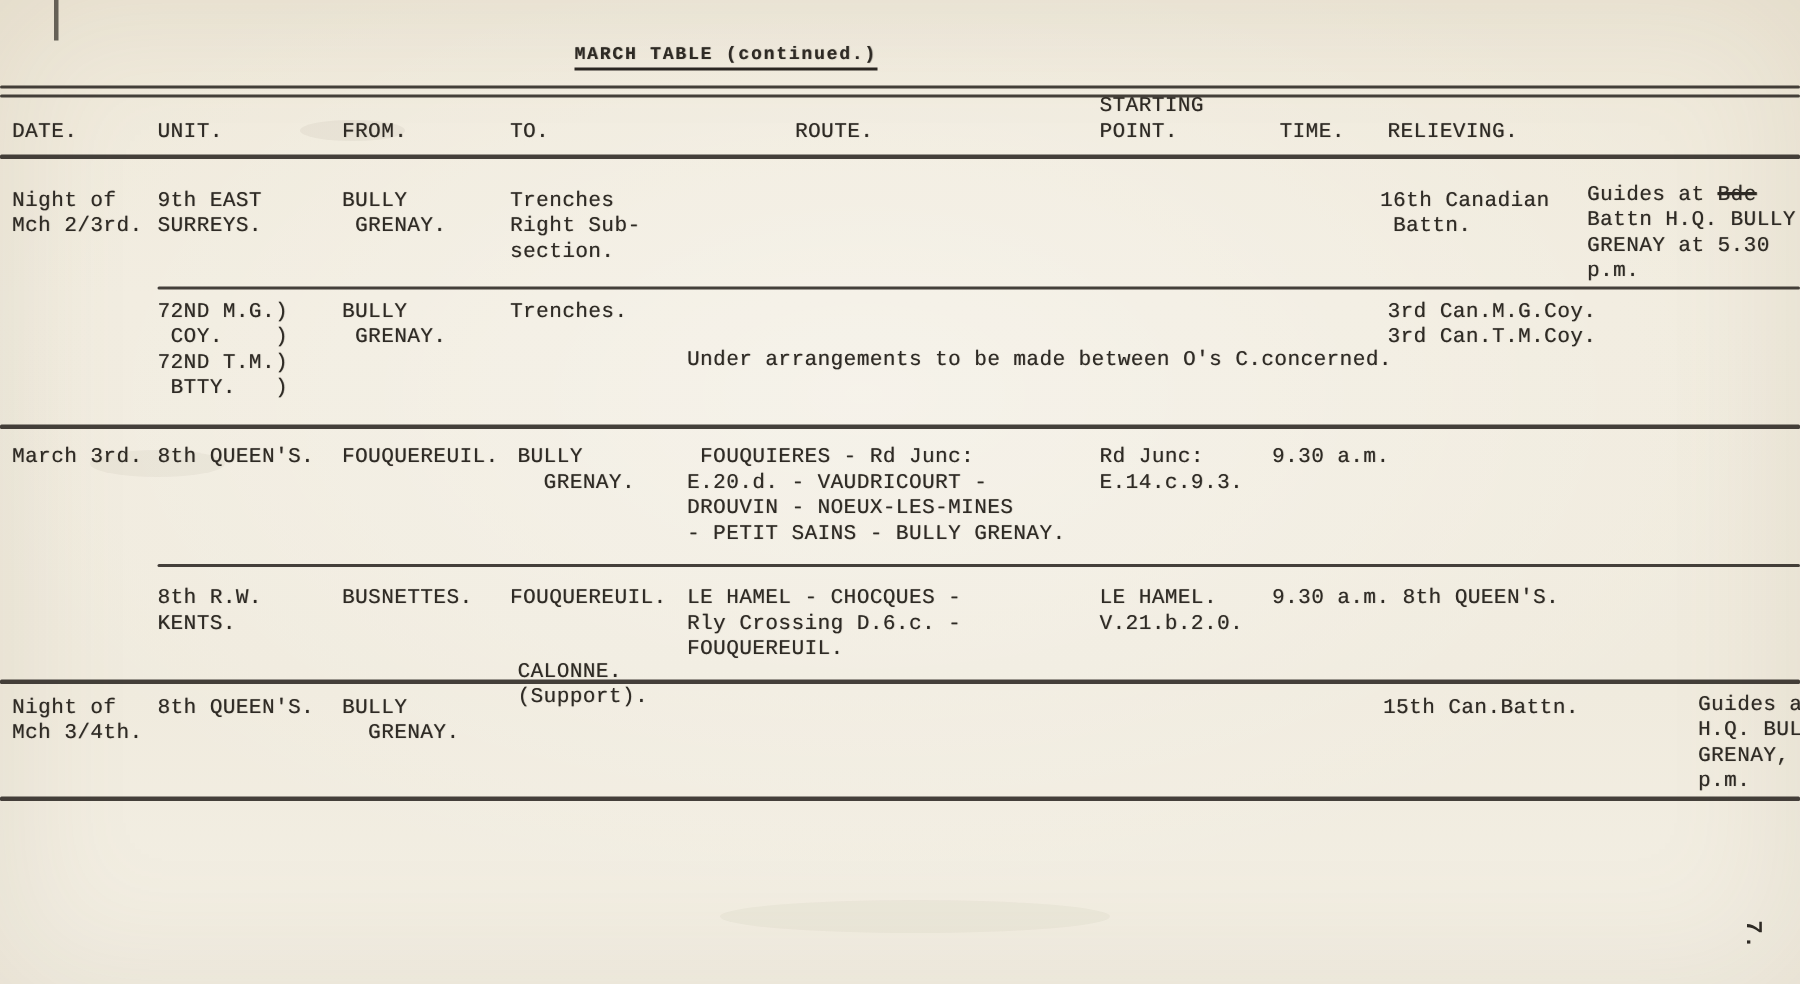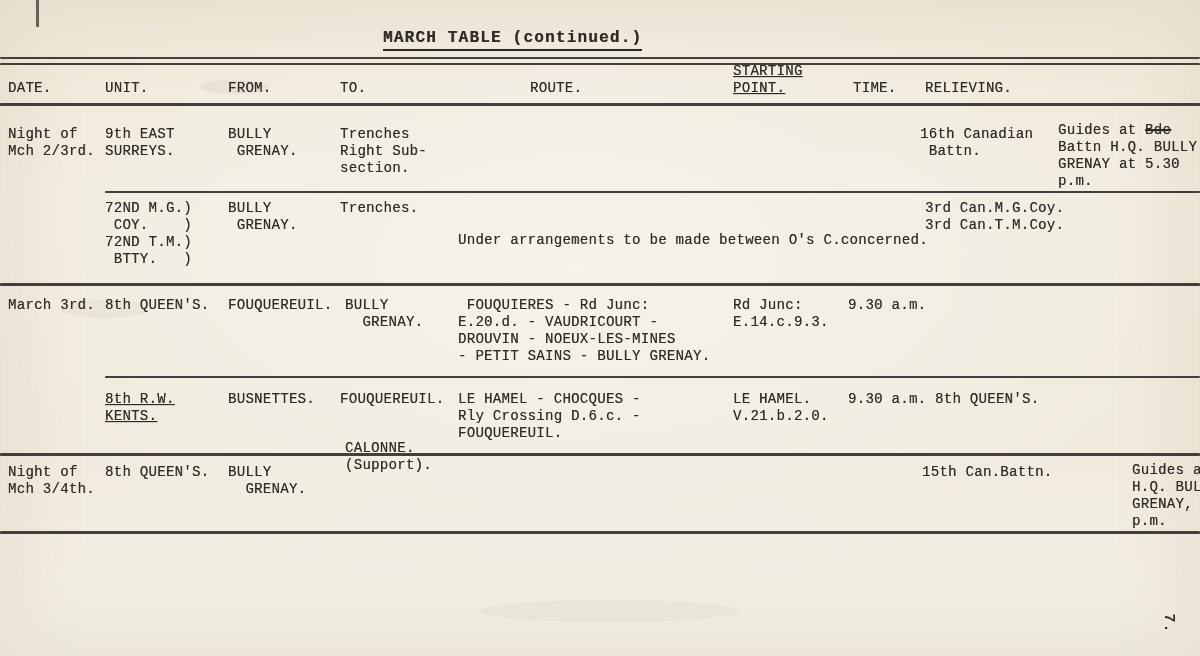--- a/index.html
+++ b/index.html
@@ -20,21 +20,21 @@
     white-space:pre;
     font-size:14px;
     line-height:17px;
     letter-spacing:0.3px;
     color:#2e2a24;
     text-shadow:0.3px 0.3px 0.5px rgba(46,42,36,0.55);
   }
   .title{
     position:absolute;
     left:383px;top:29px;
-    font-size:16px;
+    font-size:12px;
     font-weight:bold;
     letter-spacing:1.2px;
     border-bottom:2px solid #2b2archive7222;
     border-bottom:2px solid #2b2722;
     padding-bottom:2px;
     text-shadow:0.4px 0.4px 0.6px rgba(46,42,36,0.6);
   }
   .hr{position:absolute;background:#2b2722;opacity:0.88;border-radius:1px;}
   .struck{text-decoration:line-through;text-decoration-thickness:2px;}
   .pagenum{
@@ -64,21 +64,21 @@
   <div class="hr" style="left:0;top:283px;width:1200px;height:3px;"></div>
   <div class="hr" style="left:105px;top:376px;width:1095px;height:2px;"></div>
   <div class="hr" style="left:0;top:453px;width:1200px;height:3px;"></div>
   <div class="hr" style="left:0;top:531px;width:1200px;height:3px;"></div>
 
   <div class="cell" style="left:8px;top:80px;">DATE.</div>
   <div class="cell" style="left:105px;top:80px;">UNIT.</div>
   <div class="cell" style="left:228px;top:80px;">FROM.</div>
   <div class="cell" style="left:340px;top:80px;">TO.</div>
   <div class="cell" style="left:530px;top:80px;">ROUTE.</div>
-  <div class="cell" style="left:733px;top:63px;text-decoration:underline;">STARTING
+  <div class="cell" style="left:733px;top:63px;">STARTING
 POINT.</div>
   <div class="cell" style="left:853px;top:80px;">TIME.</div>
   <div class="cell" style="left:925px;top:80px;">RELIEVING.</div>
 
   <div class="cell" style="left:8px;top:126px;">Night of
 Mch 2/3rd.</div>
   <div class="cell" style="left:105px;top:126px;">9th EAST
 SURREYS.</div>
   <div class="cell" style="left:228px;top:126px;">BULLY
  GRENAY.</div>
@@ -109,21 +109,21 @@
   <div class="cell" style="left:345px;top:297px;">BULLY
   GRENAY.</div>
   <div class="cell" style="left:458px;top:297px;"> FOUQUIERES - Rd Junc:
 E.20.d. - VAUDRICOURT -
 DROUVIN - NOEUX-LES-MINES
 - PETIT SAINS - BULLY GRENAY.</div>
   <div class="cell" style="left:733px;top:297px;">Rd Junc:
 E.14.c.9.3.</div>
   <div class="cell" style="left:848px;top:297px;">9.30 a.m.</div>
 
-  <div class="cell" style="left:105px;top:391px;text-decoration:underline;">8th R.W.
+  <div class="cell" style="left:105px;top:391px;">8th R.W.
 KENTS.</div>
   <div class="cell" style="left:228px;top:391px;text-align:right;">BUSNETTES.</div>
   <div class="cell" style="left:340px;top:391px;">FOUQUEREUIL.</div>
   <div class="cell" style="left:458px;top:391px;">LE HAMEL - CHOCQUES -
 Rly Crossing D.6.c. -
 FOUQUEREUIL.</div>
   <div class="cell" style="left:733px;top:391px;">LE HAMEL.
 V.21.b.2.0.</div>
   <div class="cell" style="left:848px;top:391px;">9.30 a.m.</div>
   <div class="cell" style="left:935px;top:391px;">8th QUEEN'S.</div>

